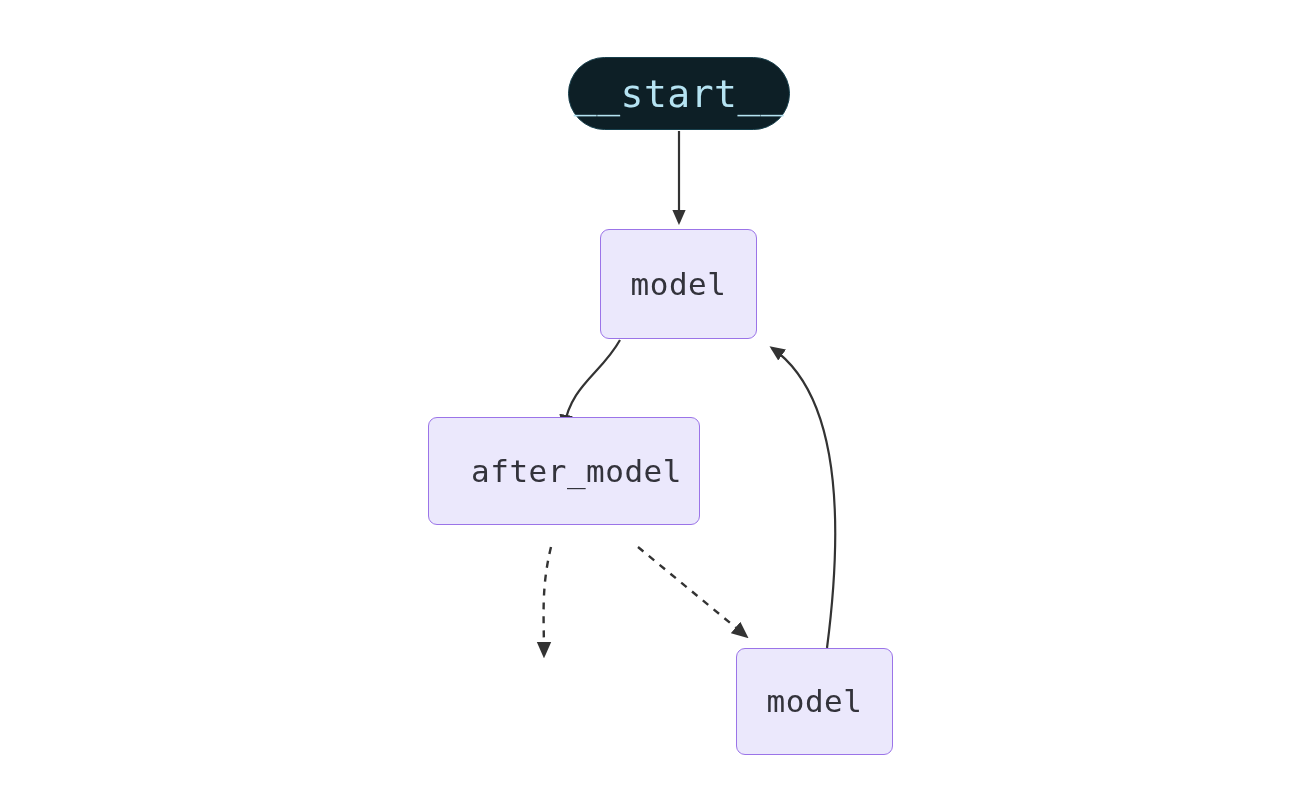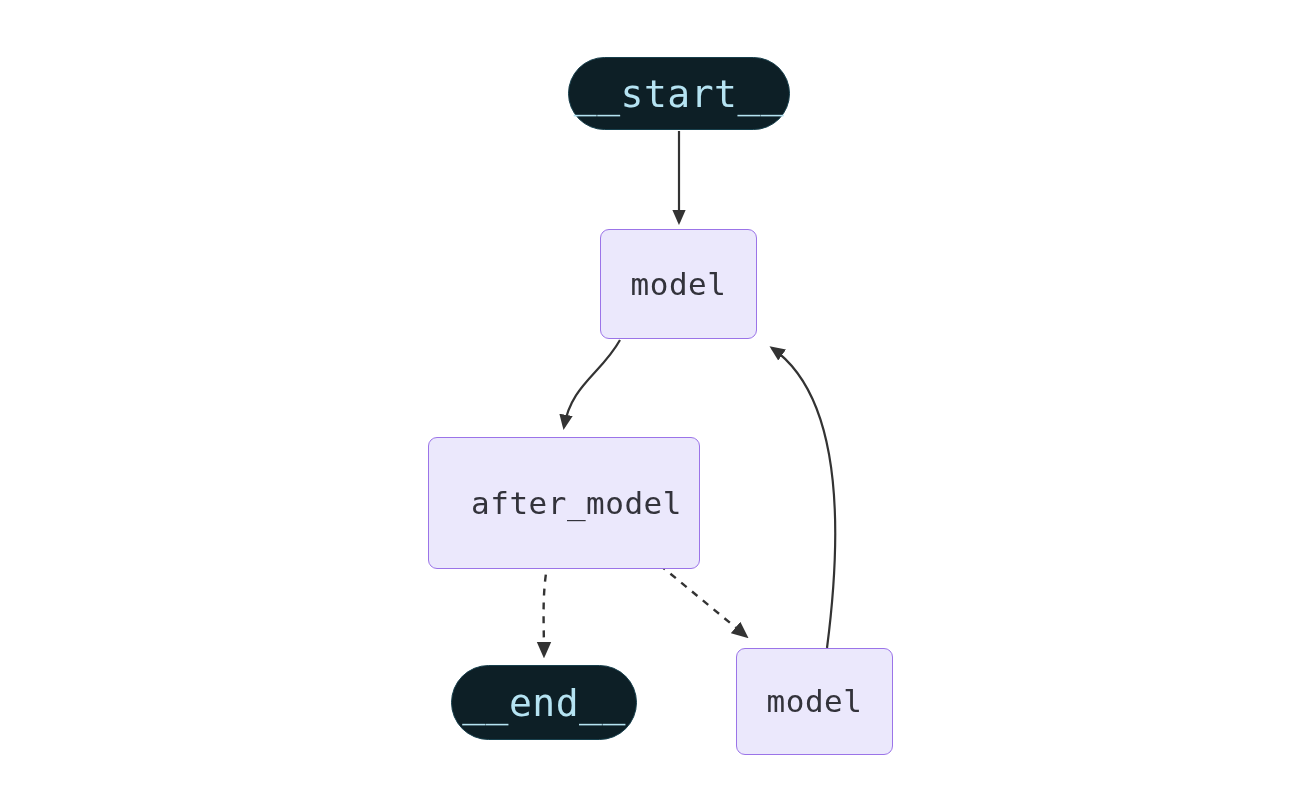--- a/index.html
+++ b/index.html
@@ -81,25 +81,22 @@
   </svg>
 
   <div class="node node-terminal" style="left:568px; top:57px; width:222px; height:73px;">
     <span class="node-label">__start__</span>
   </div>
 
   <div class="node node-process" style="left:600px; top:229px; width:157px; height:110px;">
     <span class="node-label">model</span>
   </div>
 
-  <div class="node node-process" style="left:428px; top:437px; width:272px; height:132px;padding-left:25px;">
+  <div class="node node-process" style="left:428px; top:417px; width:272px; height:108px;padding-left:25px;">
     <span class="node-label">after_model</span>
   </div>
 
-  <div class="node node-terminal" style="left:451px; top:665px; width:186px; height:75px;">
-    <span class="node-label">__end__</span>
-  </div>
 
   <div class="node node-process" style="left:736px; top:648px; width:157px; height:107px;">
     <span class="node-label">model</span>
   </div>
 
 </div>
 
 </body></html>

